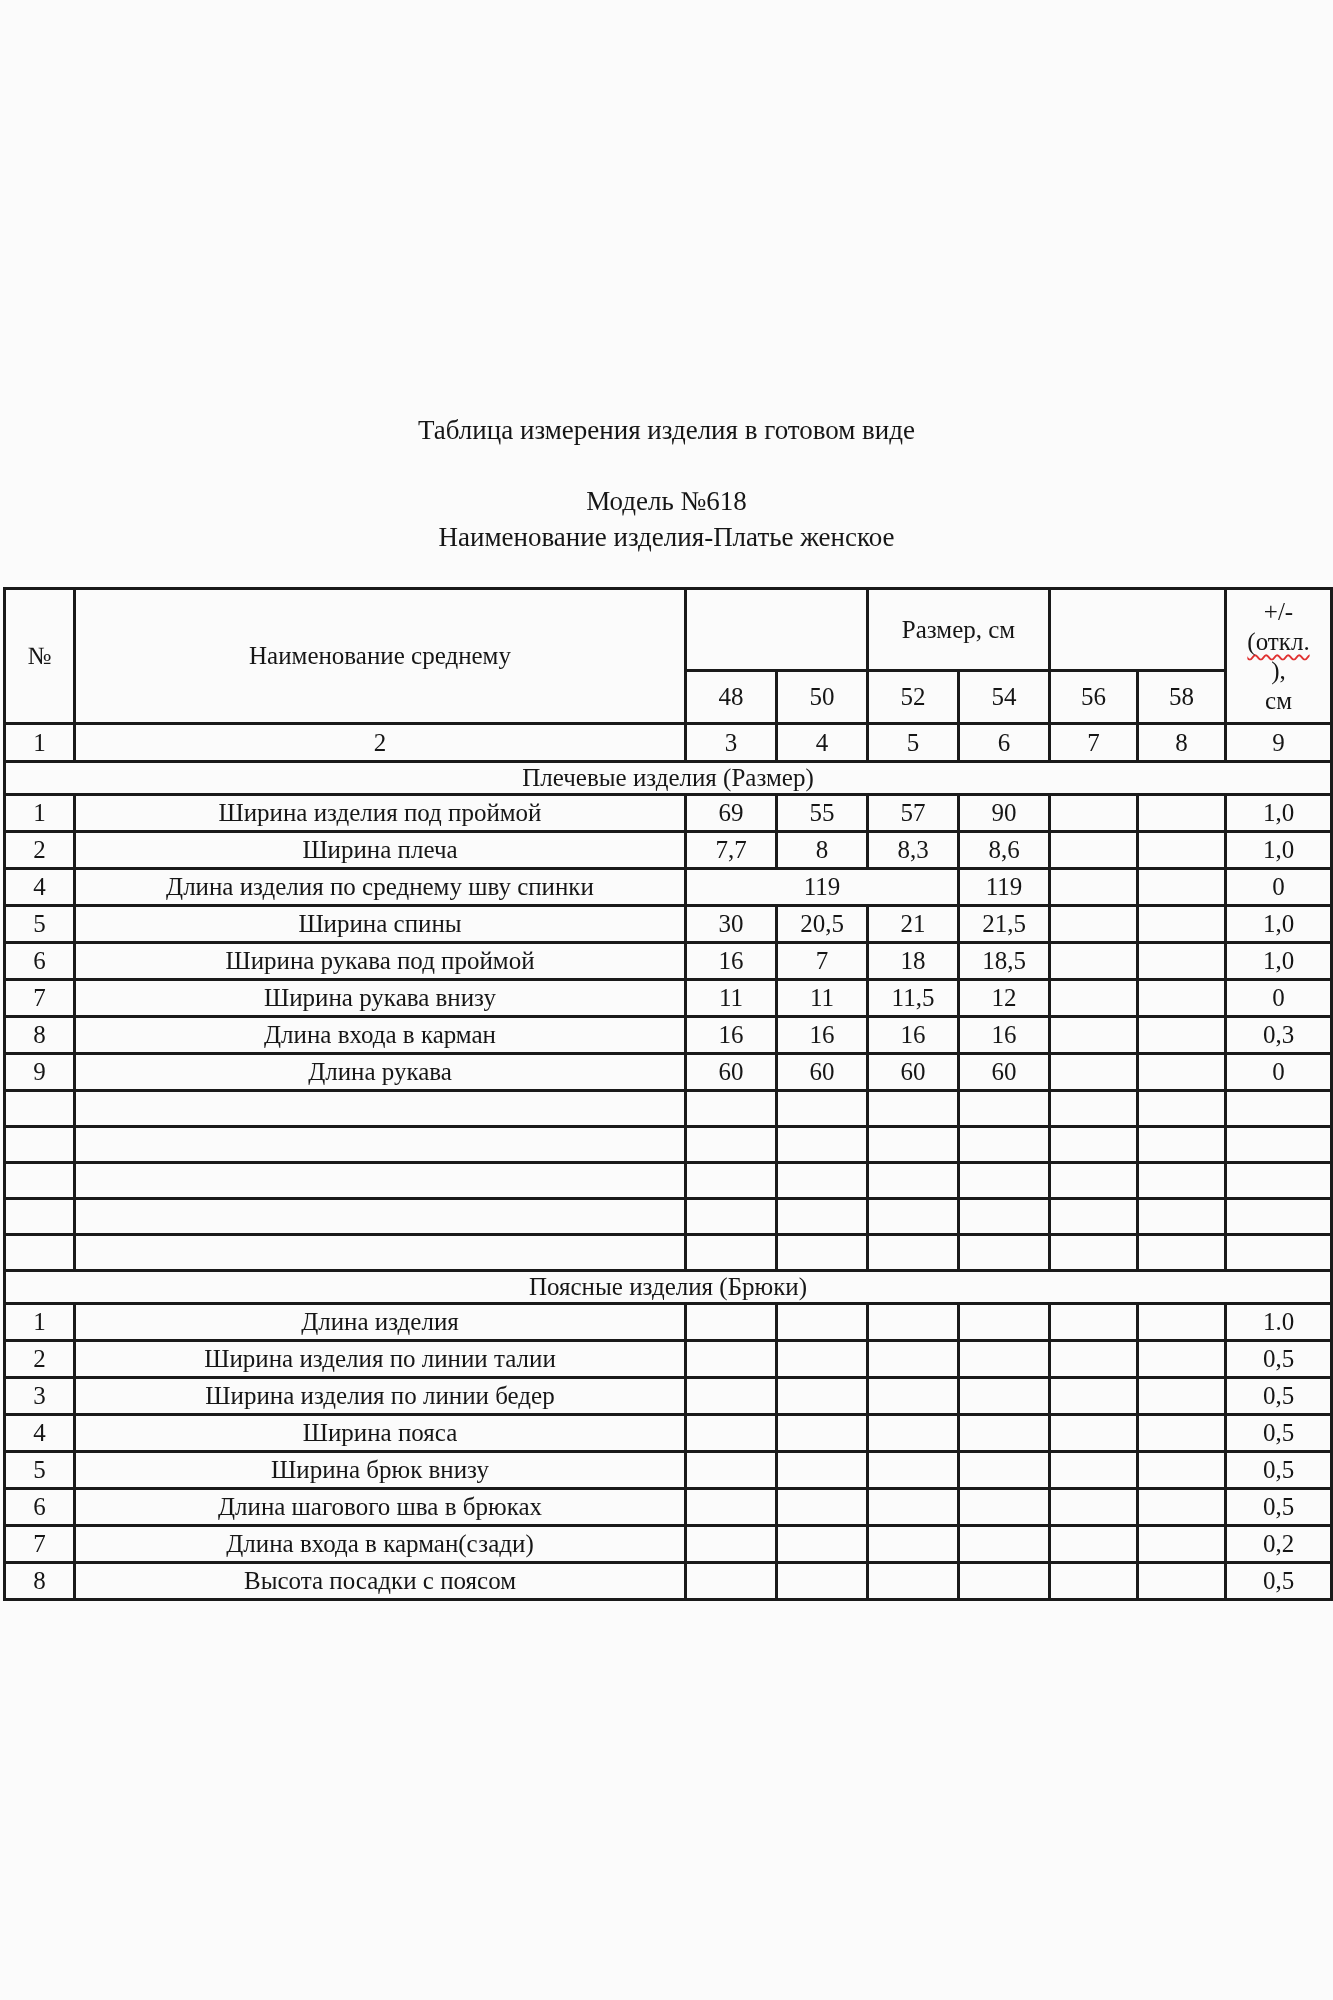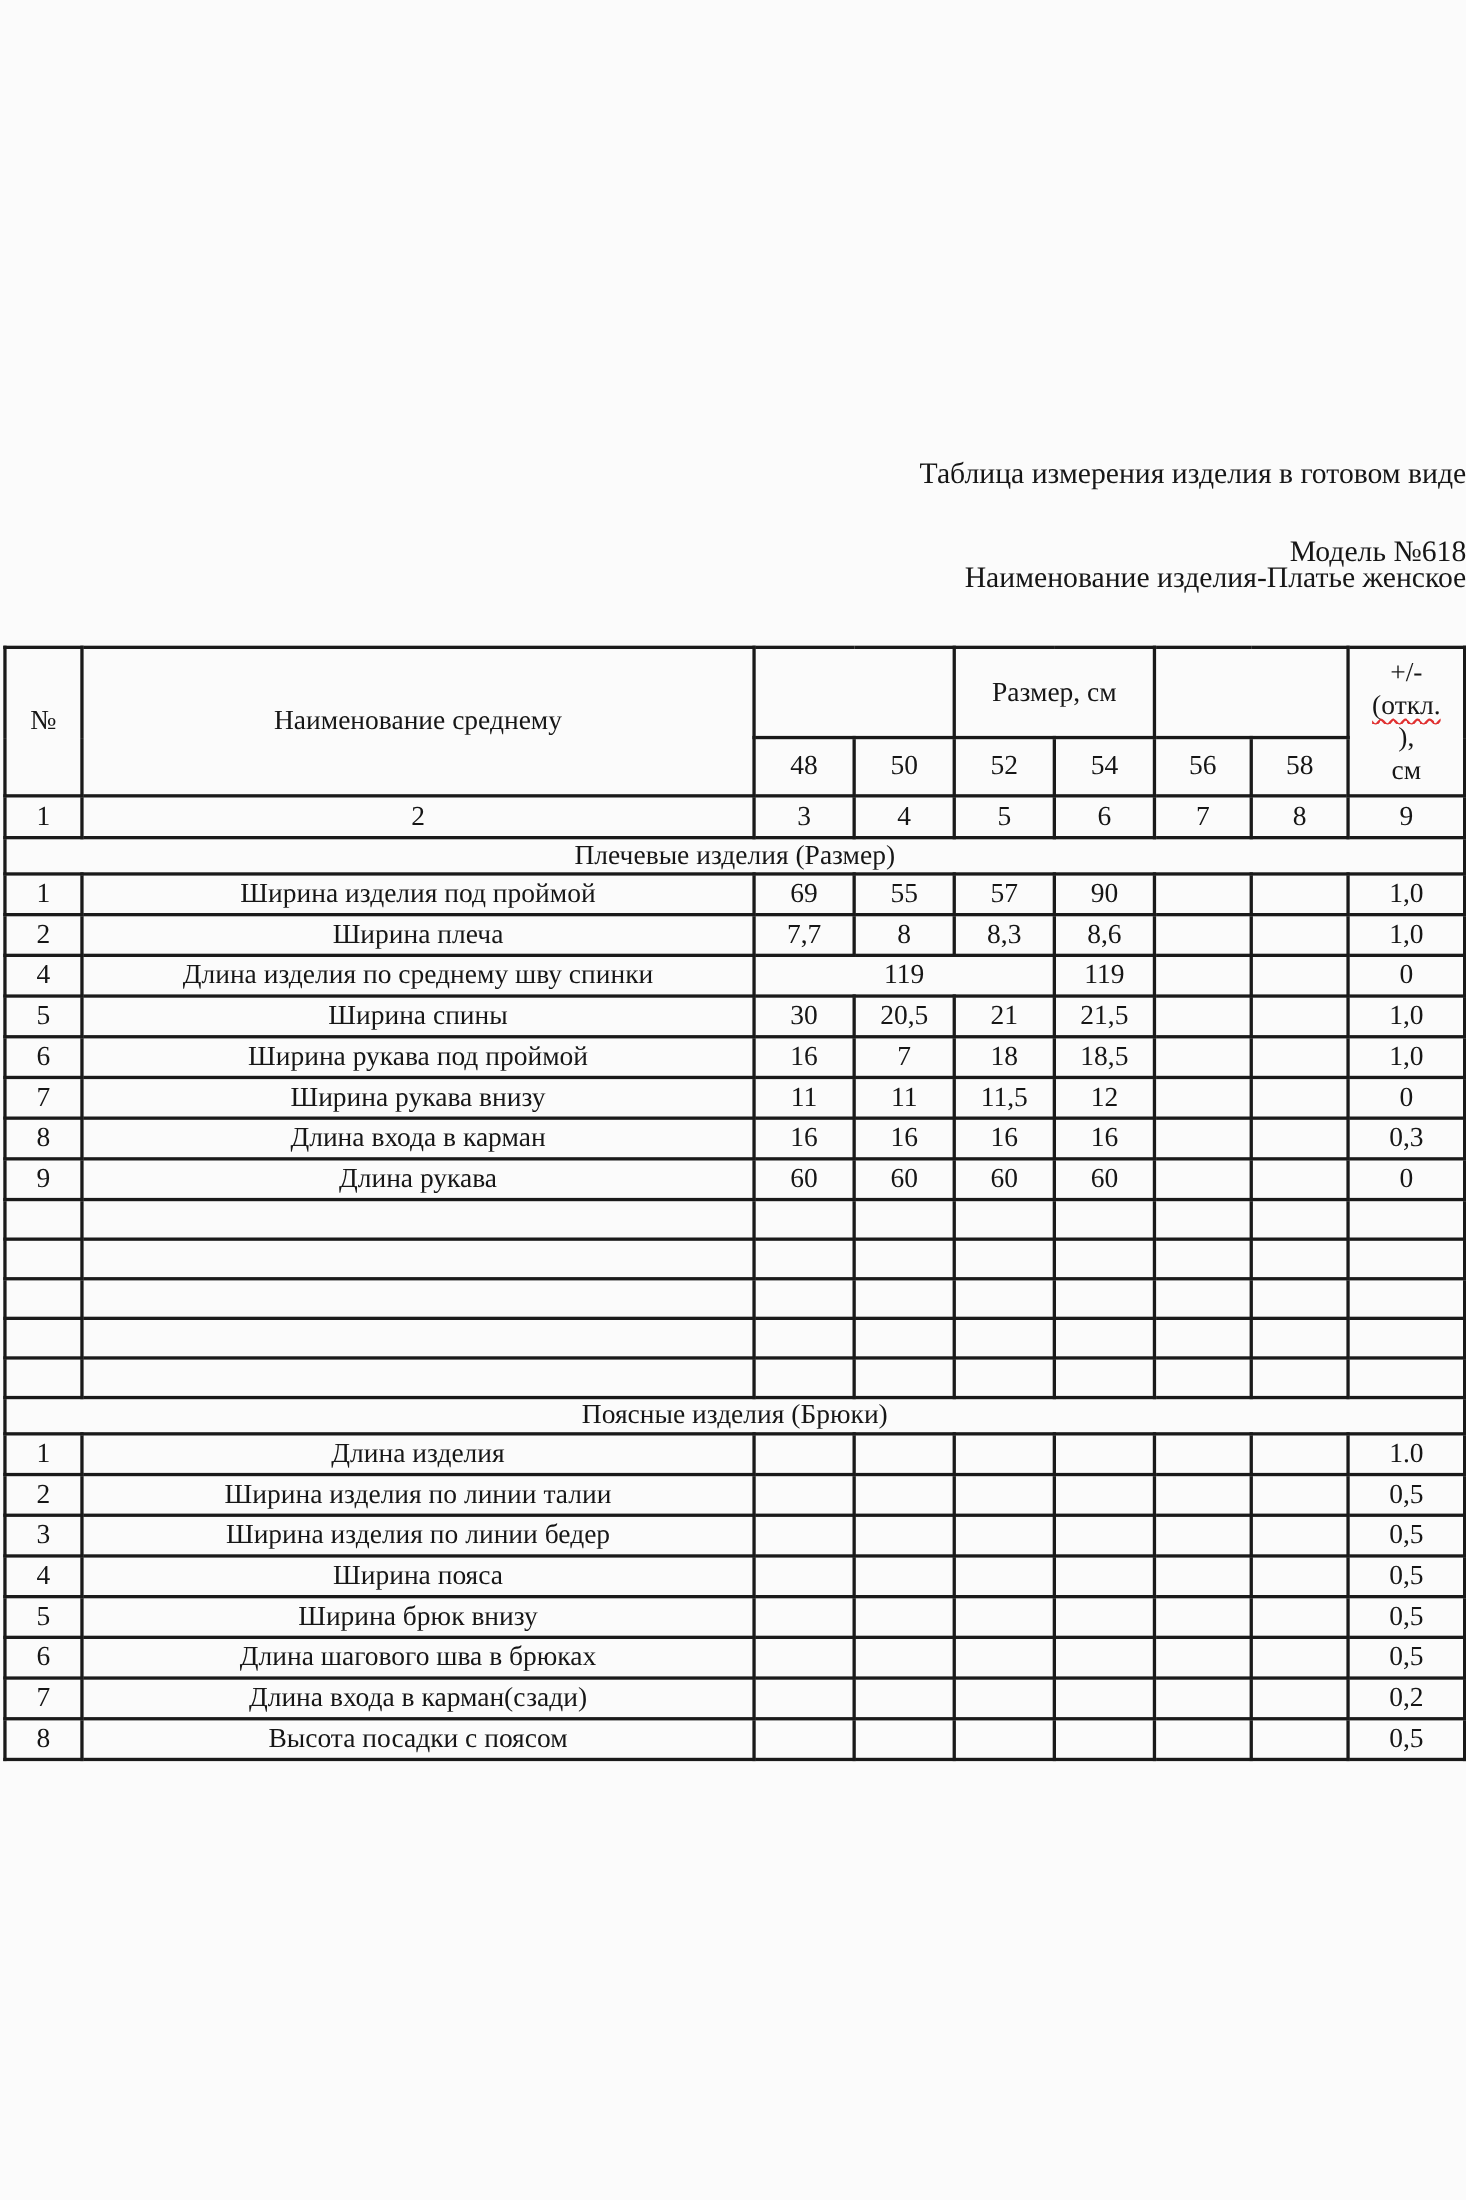--- a/index.html
+++ b/index.html
@@ -5,24 +5,24 @@
   :root{
     --border:#1a1a1a; --text:#161616; --spellcheck-underline:#e03131; --page-background:#fbfbfb;
   }
   html,body{margin:0;padding:0;}
   body{
     width:1333px;height:2000px;position:relative;
     background:var(--page-background);
     color:var(--text);
     font-family:"Liberation Serif","DejaVu Serif",serif;
   }
-  .heading{position:absolute;left:0;width:1333px;text-align:right;font-size:27px;white-space:nowrap;}
+  .heading{position:absolute;left:0;width:1333px;text-align:center;font-size:27px;white-space:nowrap;}
   #doc-title{top:415px;}
   #doc-model{top:486px;}
-  #doc-product{top:510px;}
+  #doc-product{top:522px;}
 
   table.meas{
     position:absolute;left:3px;top:587px;width:1327px;
     border-collapse:collapse;table-layout:fixed;
   }
   table.meas td{
     border:3px solid var(--border);
     font-size:25px;line-height:1.18;
     text-align:center;vertical-align:middle;
     padding:0;overflow:hidden;

